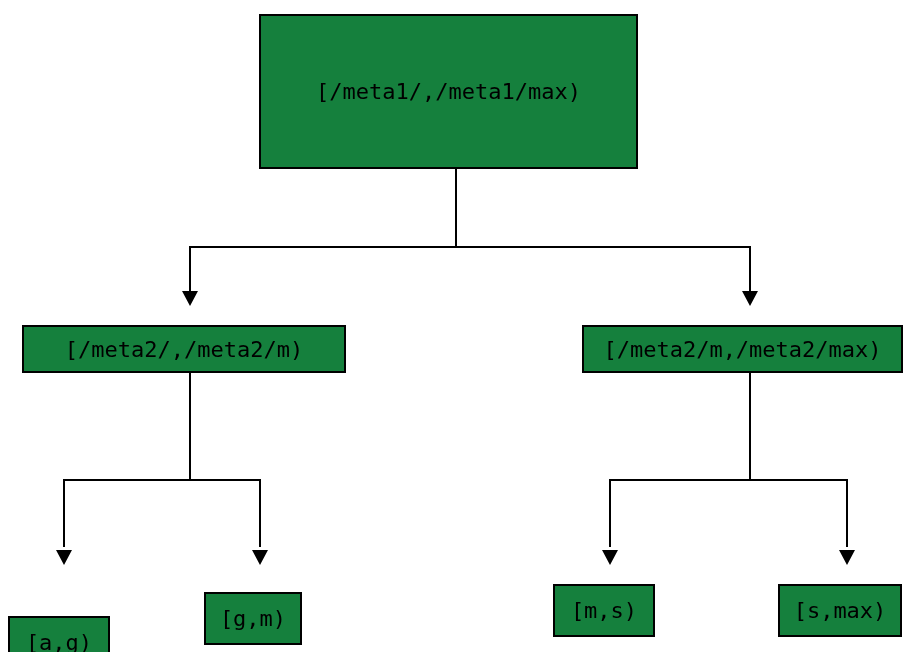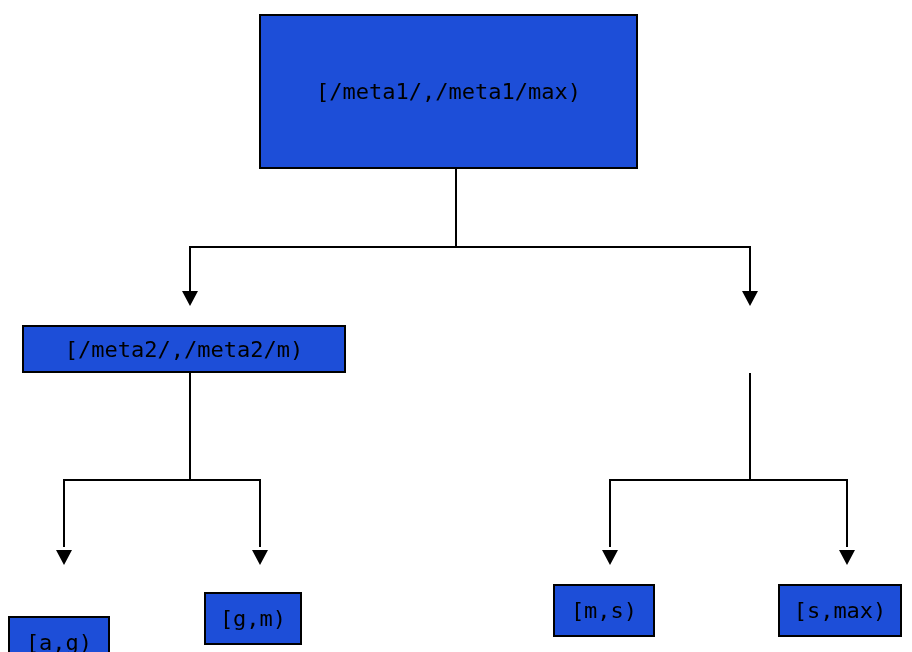--- a/index.html
+++ b/index.html
@@ -12,21 +12,21 @@
     width: 912px;
     height: 652px;
     background: #ffffff;
     font-family: "DejaVu Sans Mono", "Liberation Mono", monospace;
     color: #000000;
     overflow: hidden;
   }
   .node {
     position: absolute;
     border: 2px solid #000000;
-    background: #1d4ed8;
+    background: #15803d;
     display: flex;
     align-items: center;
     justify-content: center;
     font-size: 22px;
     letter-spacing: 0px;
     white-space: nowrap;
     box-sizing: border-box;
   }
   .node-root   { left: 259px; top: 14px;  width: 379px; height: 155px; }
   .node-left   { left: 22px;  top: 325px; width: 324px; height: 48px;  }
@@ -79,20 +79,23 @@
 <div class="canvas">
 
   <div class="node node-root">
     <span>[/meta1/,/meta1/max)</span>
   </div>
 
   <div class="node node-left">
     <span>[/meta2/,/meta2/m)</span>
   </div>
 
+  <div class="node node-right">
+    <span>[/meta2/m,/meta2/max)</span>
+  </div>
 
   <div class="node node-leaf-ag">
     <span>[a,g)</span>
   </div>
 
   <div class="node node-leaf-gm">
     <span>[g,m)</span>
   </div>
 
   <div class="node node-leaf-smax">

